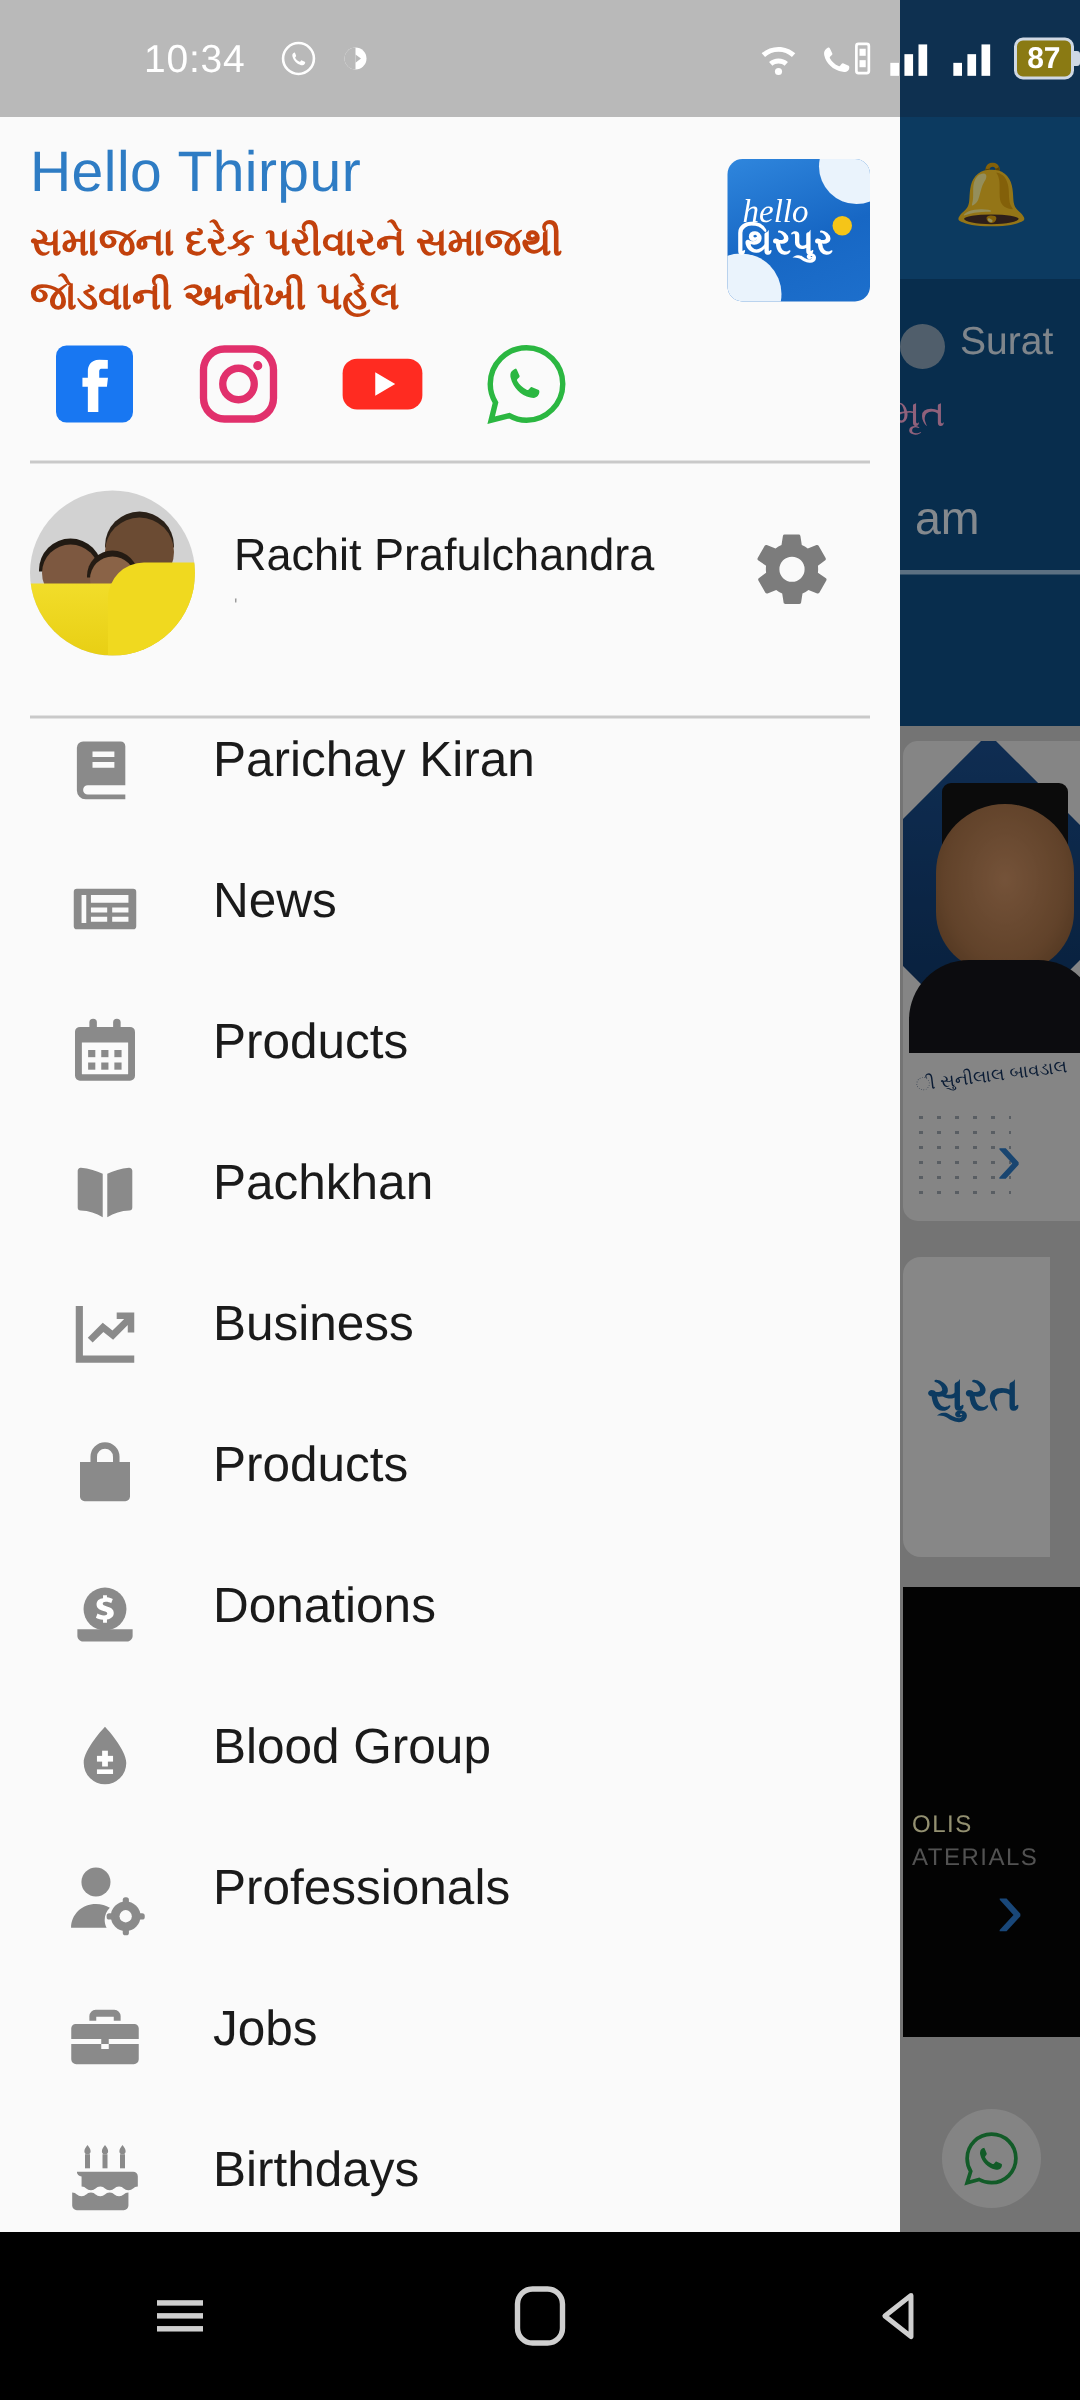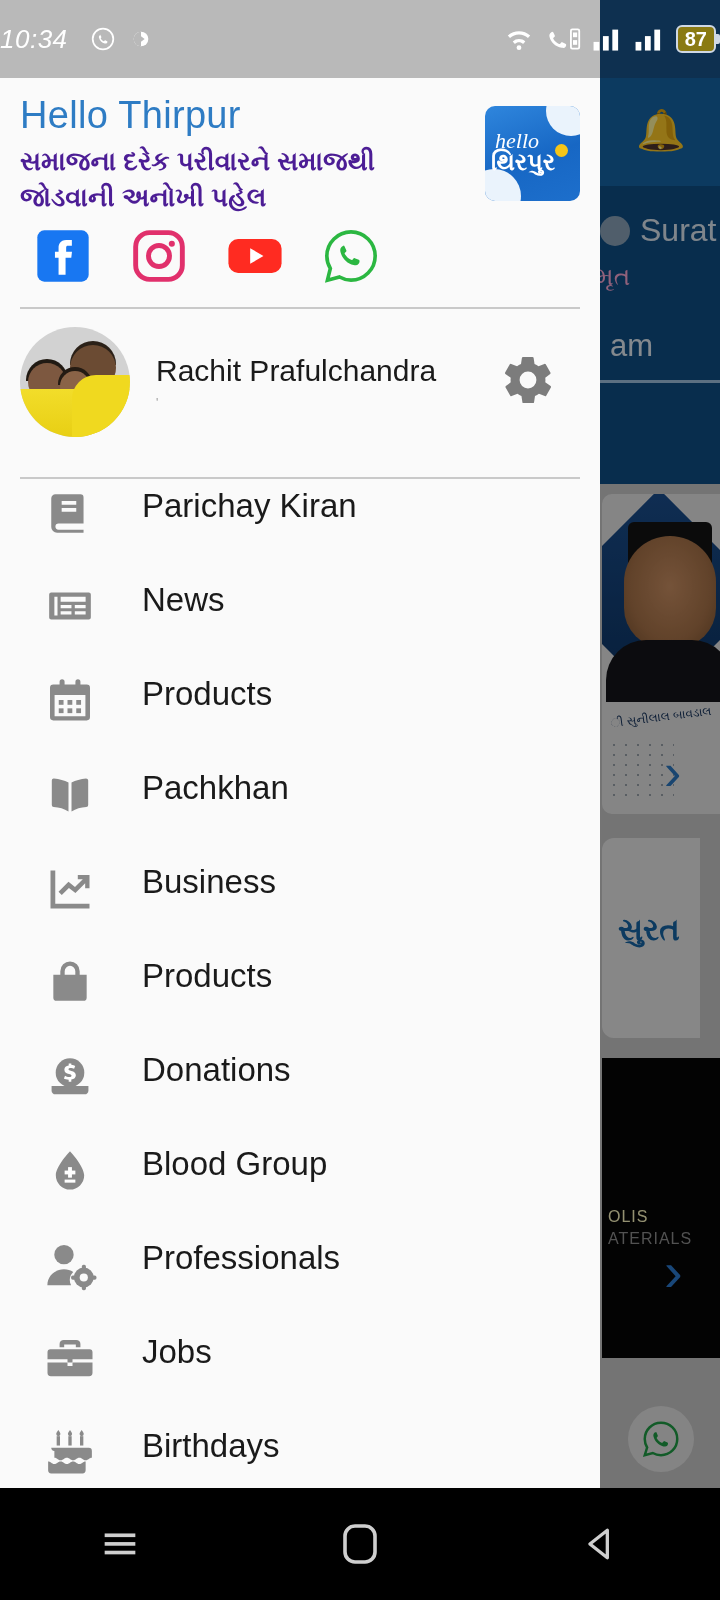--- a/index.html
+++ b/index.html
@@ -22,21 +22,21 @@
     font-size:40px; color:#c9d6e2; line-height:1;
   }
   .bg-loc {
     position:absolute; left:0; top:186px; width:720px; height:132px;
     background:#0f4e86; color:#d8e3ee;
   }
   .bg-loc .pin {
     position:absolute; left:600px; top:30px; width:30px; height:30px;
     border-radius:50%; background:#8aa3b8;
   }
-  .bg-loc .city { position:absolute; left:640px; top:26px; font-size:32px; color:#dbe6f0; }
+  .bg-loc .city { position:absolute; left:640px; top:26px; font-size:26px; color:#dbe6f0; }
   .bg-loc .gj { position:absolute; left:596px; top:76px; font-size:25px; color:#f9a8d4; }
   .bg-loc2 { position:absolute; left:0; top:318px; width:720px; height:86px; background:#0f4e86; }
   .bg-loc2 .am { position:absolute; left:610px; top:10px; font-size:31px; color:#e3ecf4; }
   .bg-loc2 .underline { position:absolute; left:596px; top:62px; width:124px; height:3px; background:#9fc2e0; }
   .bg-below { position:absolute; left:0; top:404px; width:720px; height:80px; background:#0f4e86; }
 
   .bg-body { position:absolute; left:0; top:484px; width:720px; bottom:0; background:#c9c9c9; }
 
   .card-photo {
     position:absolute; left:602px; top:494px; width:118px; height:320px;
@@ -99,39 +99,39 @@
   }
 
   
   .scrim { position:absolute; left:600px; top:78px; width:120px; bottom:80px; background:rgba(0,0,0,.42); }
 
   
   .statusbar {
     position:absolute; left:0; top:0; width:600px; height:78px;
     background:#b9b9b9; display:flex; align-items:center;
   }
-  .sb-time { font-size:26px; color:#fff; font-weight:500; letter-spacing:.5px;font-style:italic; }
+  .sb-time { margin-left:96px; font-size:26px; color:#fff; font-weight:500; letter-spacing:.5px; }
   .sb-left-icons { display:flex; align-items:center; gap:14px; margin-left:22px; }
   .sb-right { position:absolute; right:-120px; top:0; height:78px; display:flex; align-items:center; gap:10px; }
   .sb-batt {
     border:2px solid #cfd8e4; border-radius:6px; padding:1px 7px;
     background:#8a7a13; color:#fff; font-size:20px; font-weight:bold; line-height:22px;
   }
   .sb-batt-wrap { display:flex; align-items:center; }
   .sb-batt-nub { width:4px; height:10px; background:#cfd8e4; border-radius:0 2px 2px 0; }
 
   
   .drawer {
     position:absolute; left:0; top:78px; width:600px; height:1488px;
     background:#fafafa; overflow:hidden;
   }
   .dr-head { position:relative; padding:16px 20px 0 20px; }
   .dr-title { font-size:38px; color:#2e7cc4; font-weight:400; letter-spacing:.3px; }
   .dr-sub {
-    margin-top:6px; font-size:26px; line-height:36px; color:#4c1d95;
+    margin-top:6px; font-size:26px; line-height:36px; color:#c2410c;
     font-weight:bold; max-width:430px;
   }
   .dr-logo {
     position:absolute; right:20px; top:28px; width:95px; height:95px;
     border-radius:10px; overflow:hidden;
     background:linear-gradient(160deg,#2f86dd 0%,#1767c4 55%,#1d6fcc 100%);
   }
   .dr-logo .corner-tr { position:absolute; right:-16px; top:-20px; width:50px; height:50px; background:#eaf3fc; border-radius:50%; }
   .dr-logo .corner-bl { position:absolute; left:-18px; bottom:-22px; width:54px; height:54px; background:#eaf3fc; border-radius:50%; }
   .dr-logo .l1 { position:absolute; left:10px; top:22px; font-size:22px; color:#fff; font-style:italic; font-family:"Liberation Serif", serif; }

